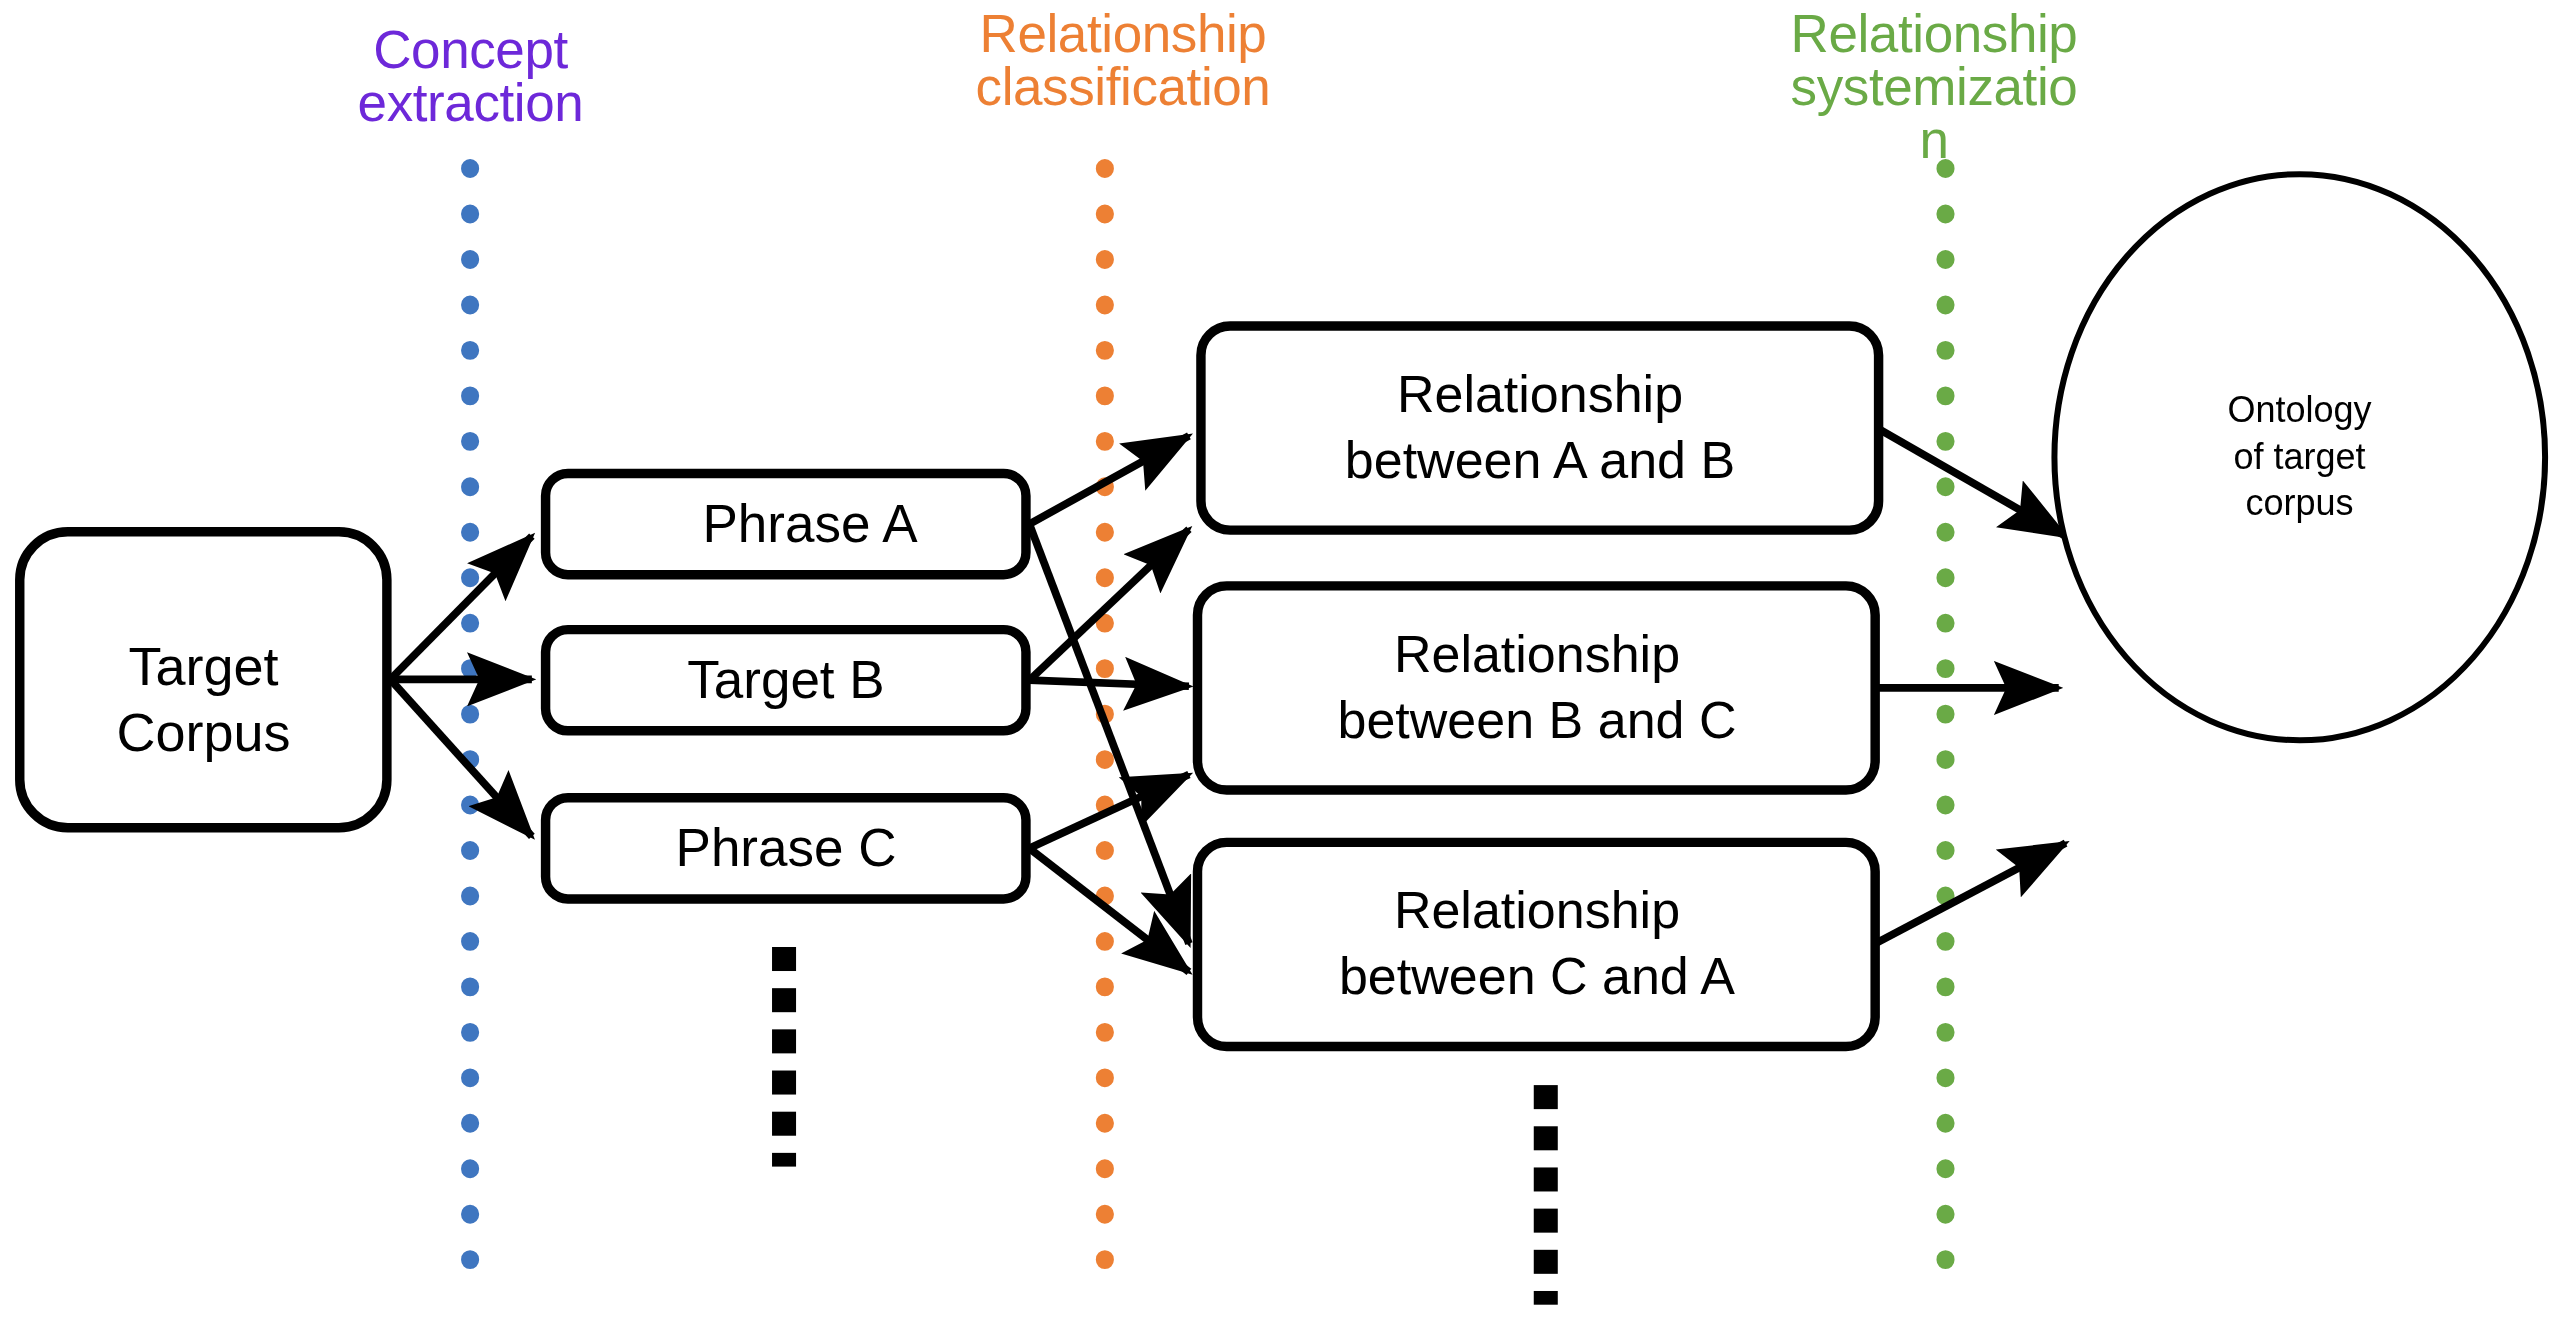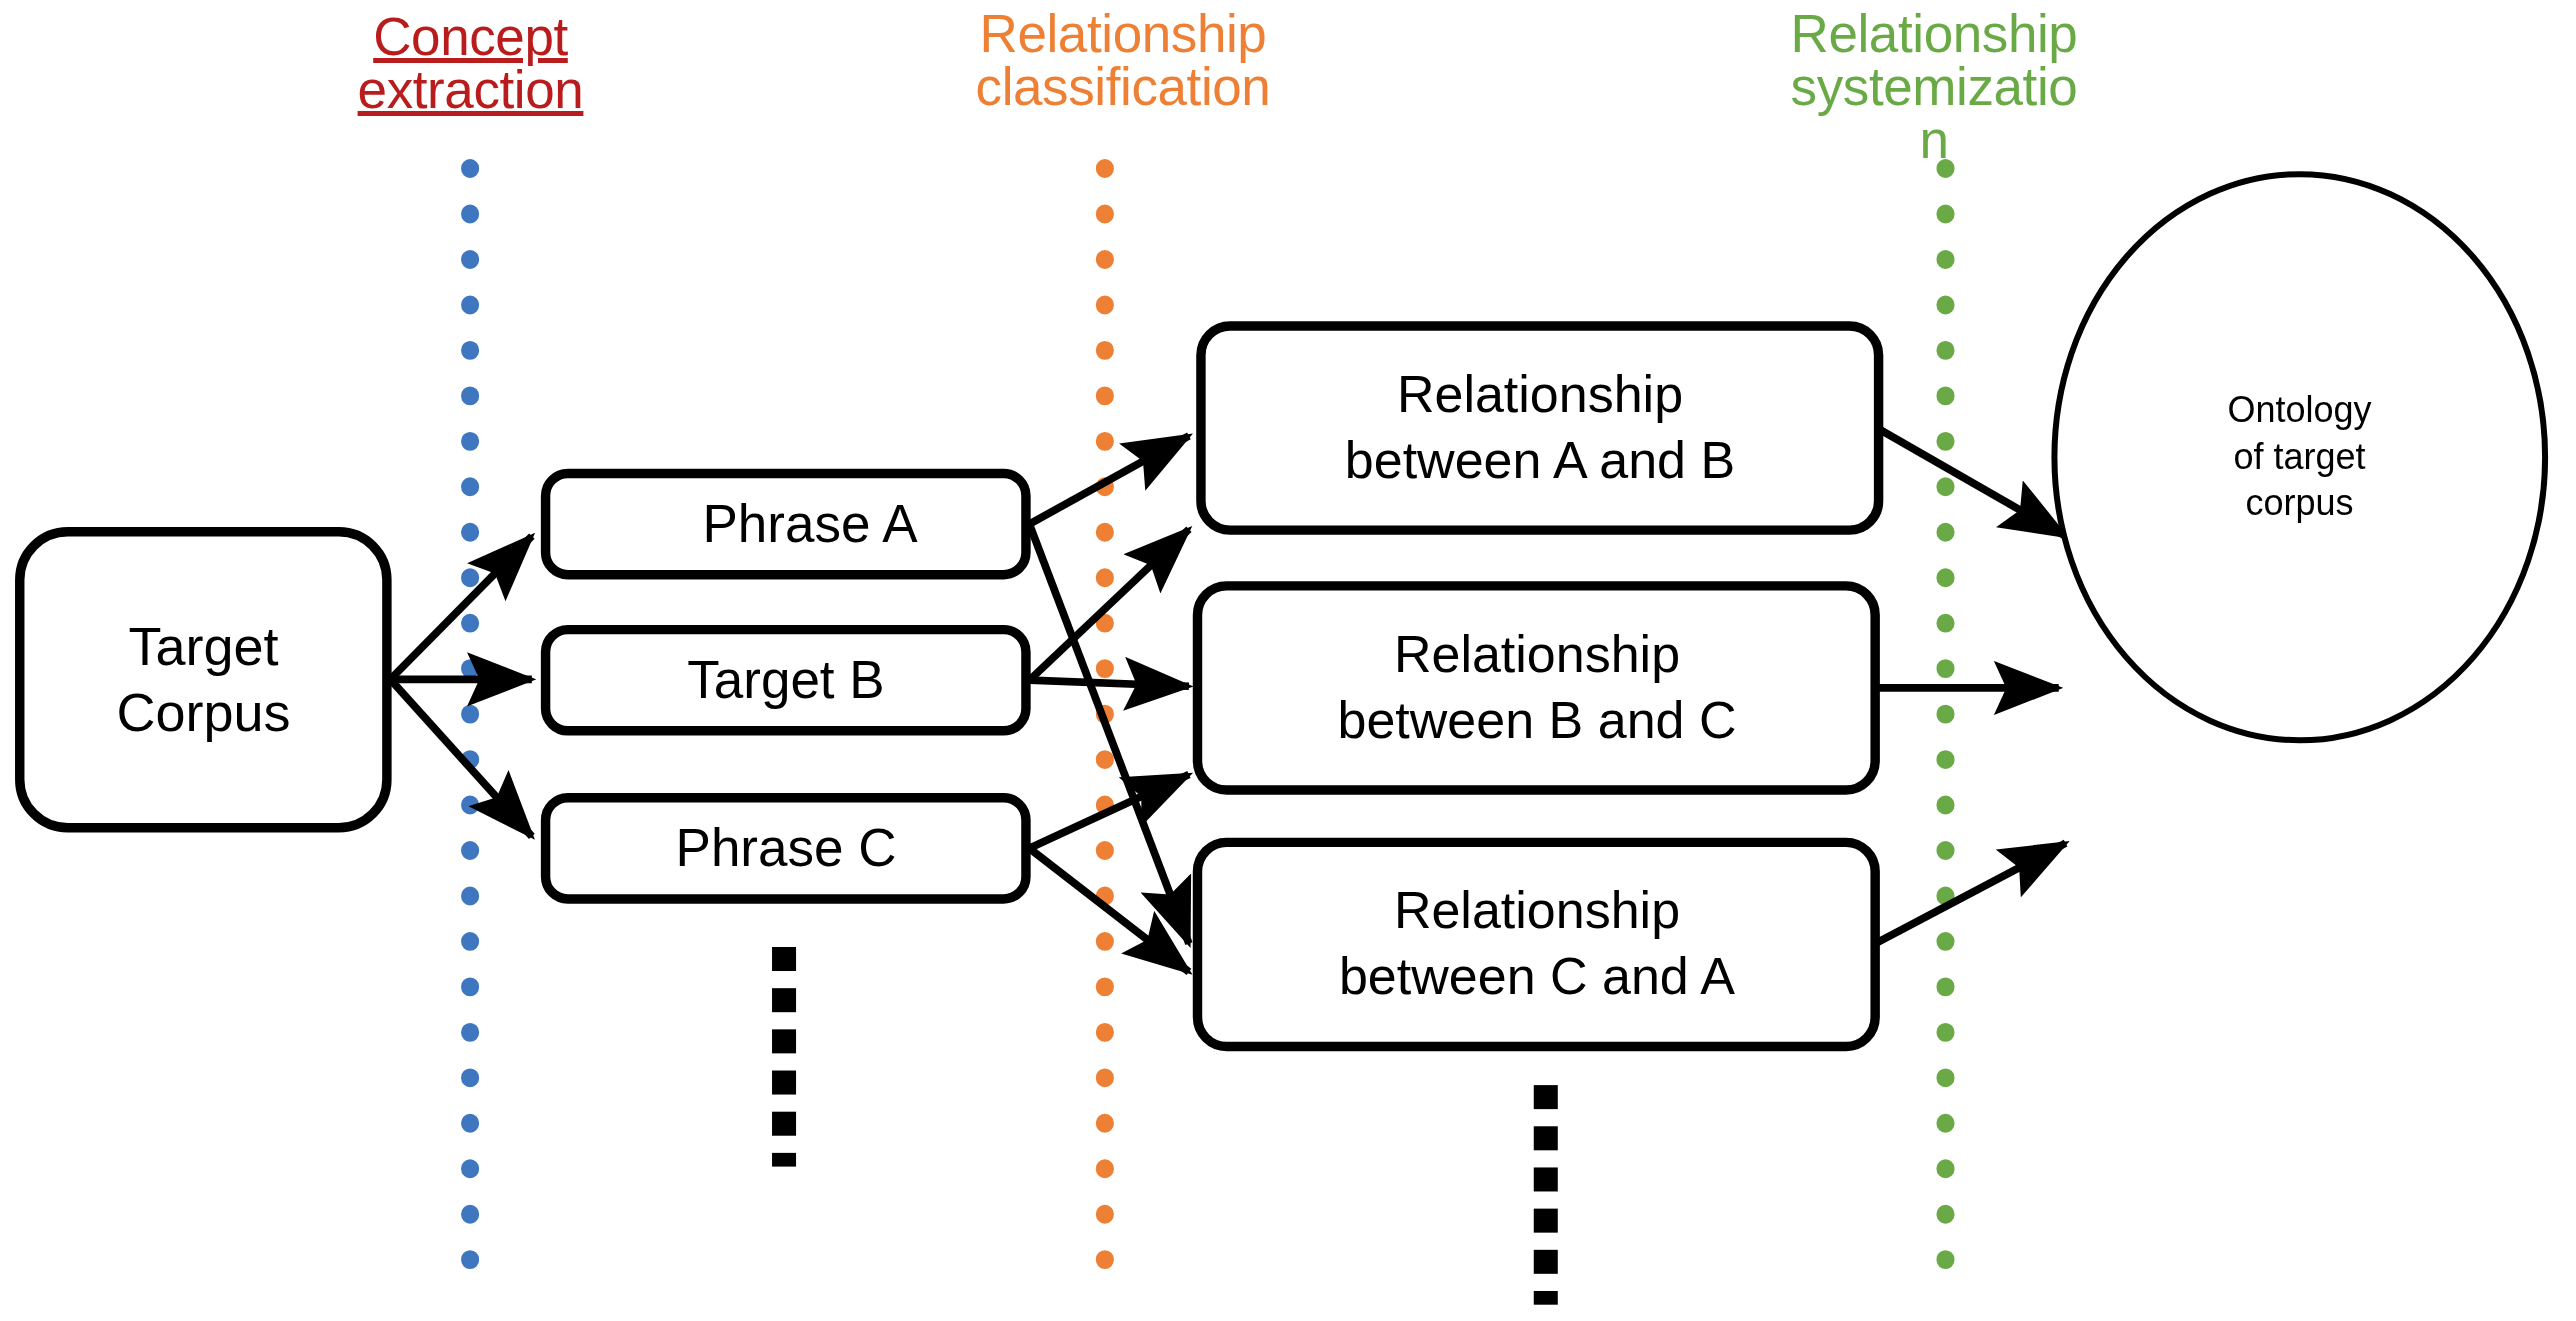--- a/index.html
+++ b/index.html
@@ -30,24 +30,23 @@
     text-align: center;
     font-family: "Liberation Sans", sans-serif;
     font-size: 53px;
     line-height: 1.0;
     font-weight: 400;
     letter-spacing: -0.4px;
     white-space: pre-line;
   }
   #stage-header-concept-extraction {
     left: 273px;
-    top: 10px;
+    top: 23px;
     width: 395px;
-    color: #b91c1c;
-    text-decoration: underline;
+    color: #6d28d9;
   }
   #stage-header-relationship-classification {
     left: 823px;
     top: 6.9px;
     width: 600px;
     color: #ed8034;
   }
   #stage-header-relationship-systemization {
     left: 1694px;
     top: 6.9px;
@@ -161,21 +160,21 @@
   </svg>
 
   <div class="stage-header" id="stage-header-concept-extraction">Concept
 extraction</div>
   <div class="stage-header" id="stage-header-relationship-classification">Relationship
 classification</div>
   <div class="stage-header" id="stage-header-relationship-systemization">Relationship
 systemizatio
 n</div>
 
-  <div class="node-label corpus" style="left:20px; top:532px; width:367px; height:296px;">Target
+  <div class="node-label corpus" style="left:20px; top:552px; width:367px; height:296px;">Target
 Corpus</div>
 
   <div class="node-label phrase" style="left:570px; top:474px; width:480px; height:101px;">Phrase A</div>
   <div class="node-label phrase" style="left:546px; top:630px; width:480px; height:101px;">Target B</div>
   <div class="node-label phrase" style="left:546px; top:798px; width:480px; height:101px;">Phrase C</div>
 
   <div class="node-label relationship" style="left:1201px; top:326px; width:678px; height:204px;">Relationship
 between A and B</div>
   <div class="node-label relationship" style="left:1198px; top:586px; width:678px; height:204px;">Relationship
 between B and C</div>

